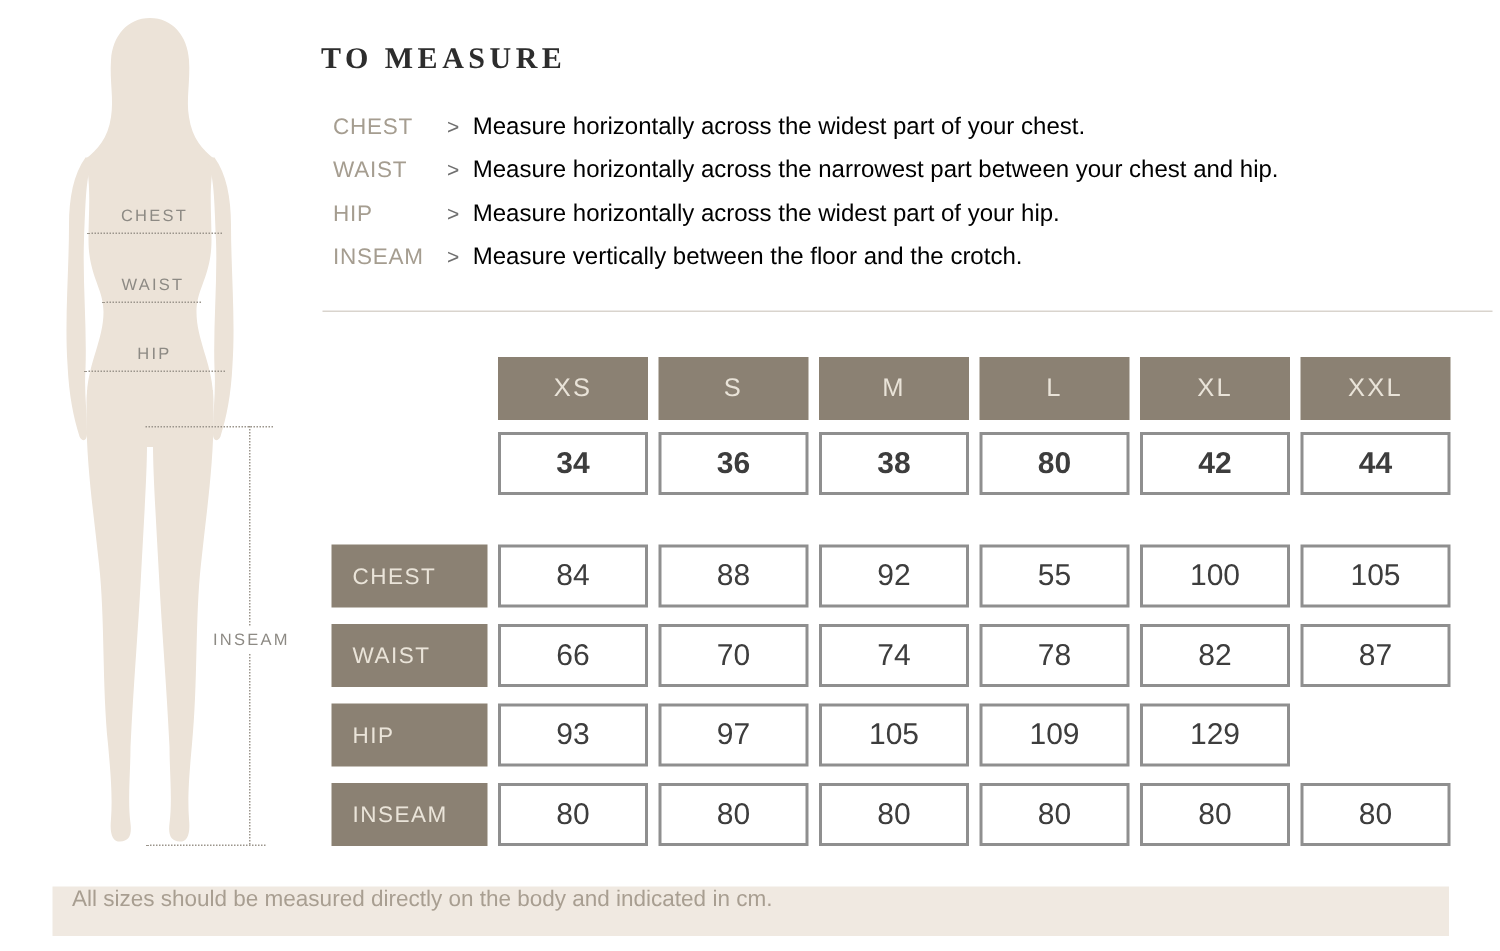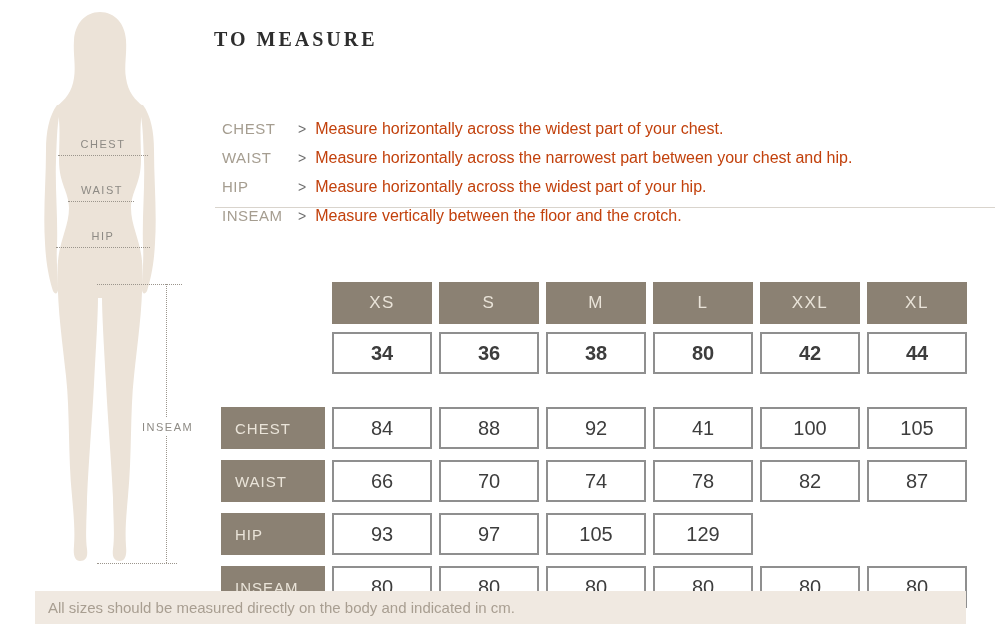--- a/index.html
+++ b/index.html
@@ -27,31 +27,31 @@
   
   .title {
     position:absolute; left:214px; top:28px;
     font-family:"Liberation Serif", serif;
     font-size:20px; font-weight:600; letter-spacing:3px; color:#2d2d2d;
   }
   .instructions { position:absolute; left:222px; top:76px; width:770px; }
   .instr-row { display:flex; align-items:baseline; margin-bottom:13px; height:16px; }
   .instr-label { width:76px; font-size:15px; color:#a59d90; letter-spacing:0.5px; flex:0 0 76px; }
   .instr-chevron { color:#6f6f6f; font-size:14px; margin-right:9px; }
-  .instr-text { font-size:16px; color:#c2410c;margin-top:44px; }
+  .instr-text { font-size:16px; color:#000000; }
 
   .divider {
     position:absolute; left:215px; top:207px; width:780px; height:0;
     border-top:1px solid #d9d4cd;
   }
 
   
   .t-row {
     position:absolute; left:221px; width:746px; height:42px;
-    display:grid; grid-template-columns:104px repeat(6, 100px); column-gap:7px;margin-top:44px;
+    display:grid; grid-template-columns:104px repeat(6, 100px); column-gap:7px;
   }
   .row-sizes   { top:238px; }
   .row-eu      { top:288px;font-weight:bold; }
   .row-chest   { top:363px; }
   .row-waist   { top:416px; }
   .row-hip     { top:469px; }
   .row-inseam  { top:522px; }
 
   .cell-head {
     background:#8b8173; color:#e9e3d8; font-size:17px; letter-spacing:1.5px;
@@ -64,21 +64,21 @@
   .cell-val {
     background:#ffffff; border:2px solid #8f8f8f; color:#3d3d3d;
     font-size:20px; display:flex; align-items:center; justify-content:center;
   }
   .cell-empty { background:transparent; }
 
   
   .note-bar {
     position:absolute; left:35px; top:591px; width:931px; height:33px;
     background:#f0e9e1; color:#a89e91; font-size:15px;
-    display:flex; align-items:center; padding-left:13px;
+    display:flex; align-items:flex-start; padding-left:13px;
   }
 </style>
 </head>
 <body>
 
 <div class="page">
 
   <div class="figure-wrap">
     <svg width="180" height="560" viewBox="0 0 180 560">
       <g fill="#ece3d8">
@@ -138,59 +138,60 @@
   </div>
 
   <div class="divider"></div>
 
   <div class="t-row row-sizes">
     <div class="cell-empty"></div>
     <div class="cell-head">XS</div>
     <div class="cell-head">S</div>
     <div class="cell-head">M</div>
     <div class="cell-head">L</div>
+    <div class="cell-head">XL</div>
     <div class="cell-head">XXL</div>
-    <div class="cell-head">XL</div>
   </div>
 
   <div class="t-row row-eu">
     <div class="cell-empty"></div>
     <div class="cell-val">34</div>
     <div class="cell-val">36</div>
     <div class="cell-val">38</div>
     <div class="cell-val">80</div>
     <div class="cell-val">42</div>
     <div class="cell-val">44</div>
   </div>
 
   <div class="t-row row-chest">
     <div class="cell-label">CHEST</div>
     <div class="cell-val">84</div>
     <div class="cell-val">88</div>
     <div class="cell-val">92</div>
-    <div class="cell-val">41</div>
+    <div class="cell-val">55</div>
     <div class="cell-val">100</div>
     <div class="cell-val">105</div>
   </div>
 
   <div class="t-row row-waist">
     <div class="cell-label">WAIST</div>
     <div class="cell-val">66</div>
     <div class="cell-val">70</div>
     <div class="cell-val">74</div>
     <div class="cell-val">78</div>
     <div class="cell-val">82</div>
     <div class="cell-val">87</div>
   </div>
 
   <div class="t-row row-hip">
     <div class="cell-label">HIP</div>
     <div class="cell-val">93</div>
     <div class="cell-val">97</div>
     <div class="cell-val">105</div>
+    <div class="cell-val">109</div>
     <div class="cell-val">129</div>
   </div>
 
   <div class="t-row row-inseam">
     <div class="cell-label">INSEAM</div>
     <div class="cell-val">80</div>
     <div class="cell-val">80</div>
     <div class="cell-val">80</div>
     <div class="cell-val">80</div>
     <div class="cell-val">80</div>

